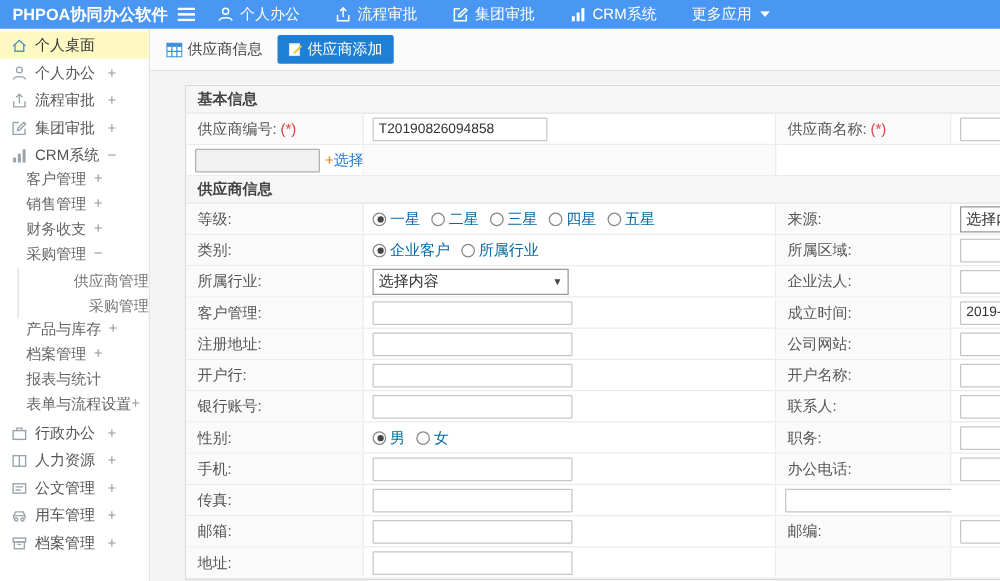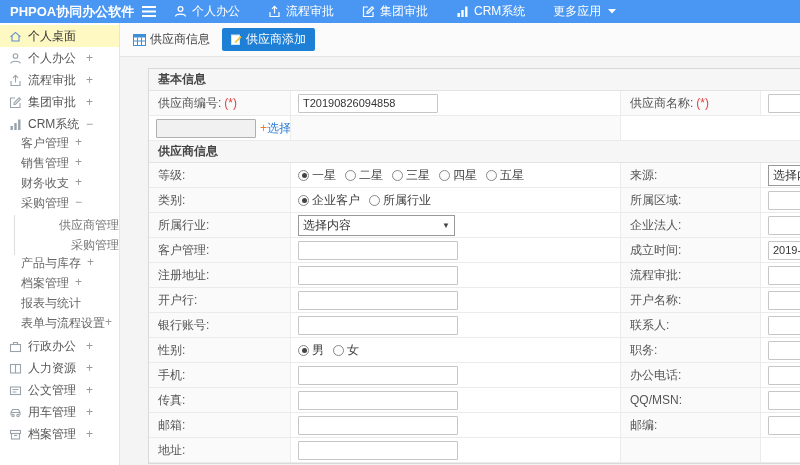--- a/index.html
+++ b/index.html
@@ -55,21 +55,21 @@
   .txt.w150 { width:150px; }
   .txt.dis { width:100px; background:#f1f1f1; border-color:#b0b0b0; }
   .plink { margin-left:4px; text-decoration:none; cursor:pointer; }
   .plink .plus { color:#f07b22; }
   .plink .ltxt { color:#2b7cd3; }
   .sel { width:157px; height:21px; border:1px solid #999; background:#fff; color:#333;
     display:flex; align-items:center; padding:0 4px; cursor:pointer; }
   .sel .scaret { margin-left:auto; font-size:8px; color:#444; }
   .sel.src { width:150px; }
   .rgroup { display:flex; align-items:center; }
-  .ropt { display:inline-flex; align-items:center; margin-right:9px; color:#404040; cursor:pointer; }
+  .ropt { display:inline-flex; align-items:center; margin-right:9px; color:#0369a1; cursor:pointer; }
   .radio { width:11px; height:11px; border:1px solid #888; border-radius:50%; background:#fdfdfd;
     display:inline-block; margin-right:3px; position:relative; flex:none; }
   .radio.checked::after { content:""; position:absolute; left:2.5px; top:2.5px; width:5px; height:5px;
     border-radius:50%; background:#444; }
   svg { display:block; }
 </style>
 </head>
 <body>
 
 <div class="topbar">
@@ -451,21 +451,21 @@
     </div>
 
     <div class="frow">
       <div class="cell lbl">
           <span>注册地址:</span>
         </div>
       <div class="cell fld">
         <input class="txt" style="">
       </div>
       <div class="cell lbl">
-          <span>流程审批:</span>
+          <span>公司网站:</span>
         </div>
       <div class="cell fld">
         <input class="txt w150" style="">
       </div>
     </div>
 
     <div class="frow">
       <div class="cell lbl">
           <span>开户行:</span>
         </div>
@@ -534,23 +534,20 @@
       </div>
     </div>
 
     <div class="frow">
       <div class="cell lbl">
           <span>传真:</span>
         </div>
       <div class="cell fld">
         <input class="txt" style="">
       </div>
-      <div class="cell lbl">
-          <span>QQ/MSN:</span>
-        </div>
       <div class="cell fld">
         <input class="txt w150" style="">
       </div>
     </div>
 
     <div class="frow">
       <div class="cell lbl">
           <span>邮箱:</span>
         </div>
       <div class="cell fld">

